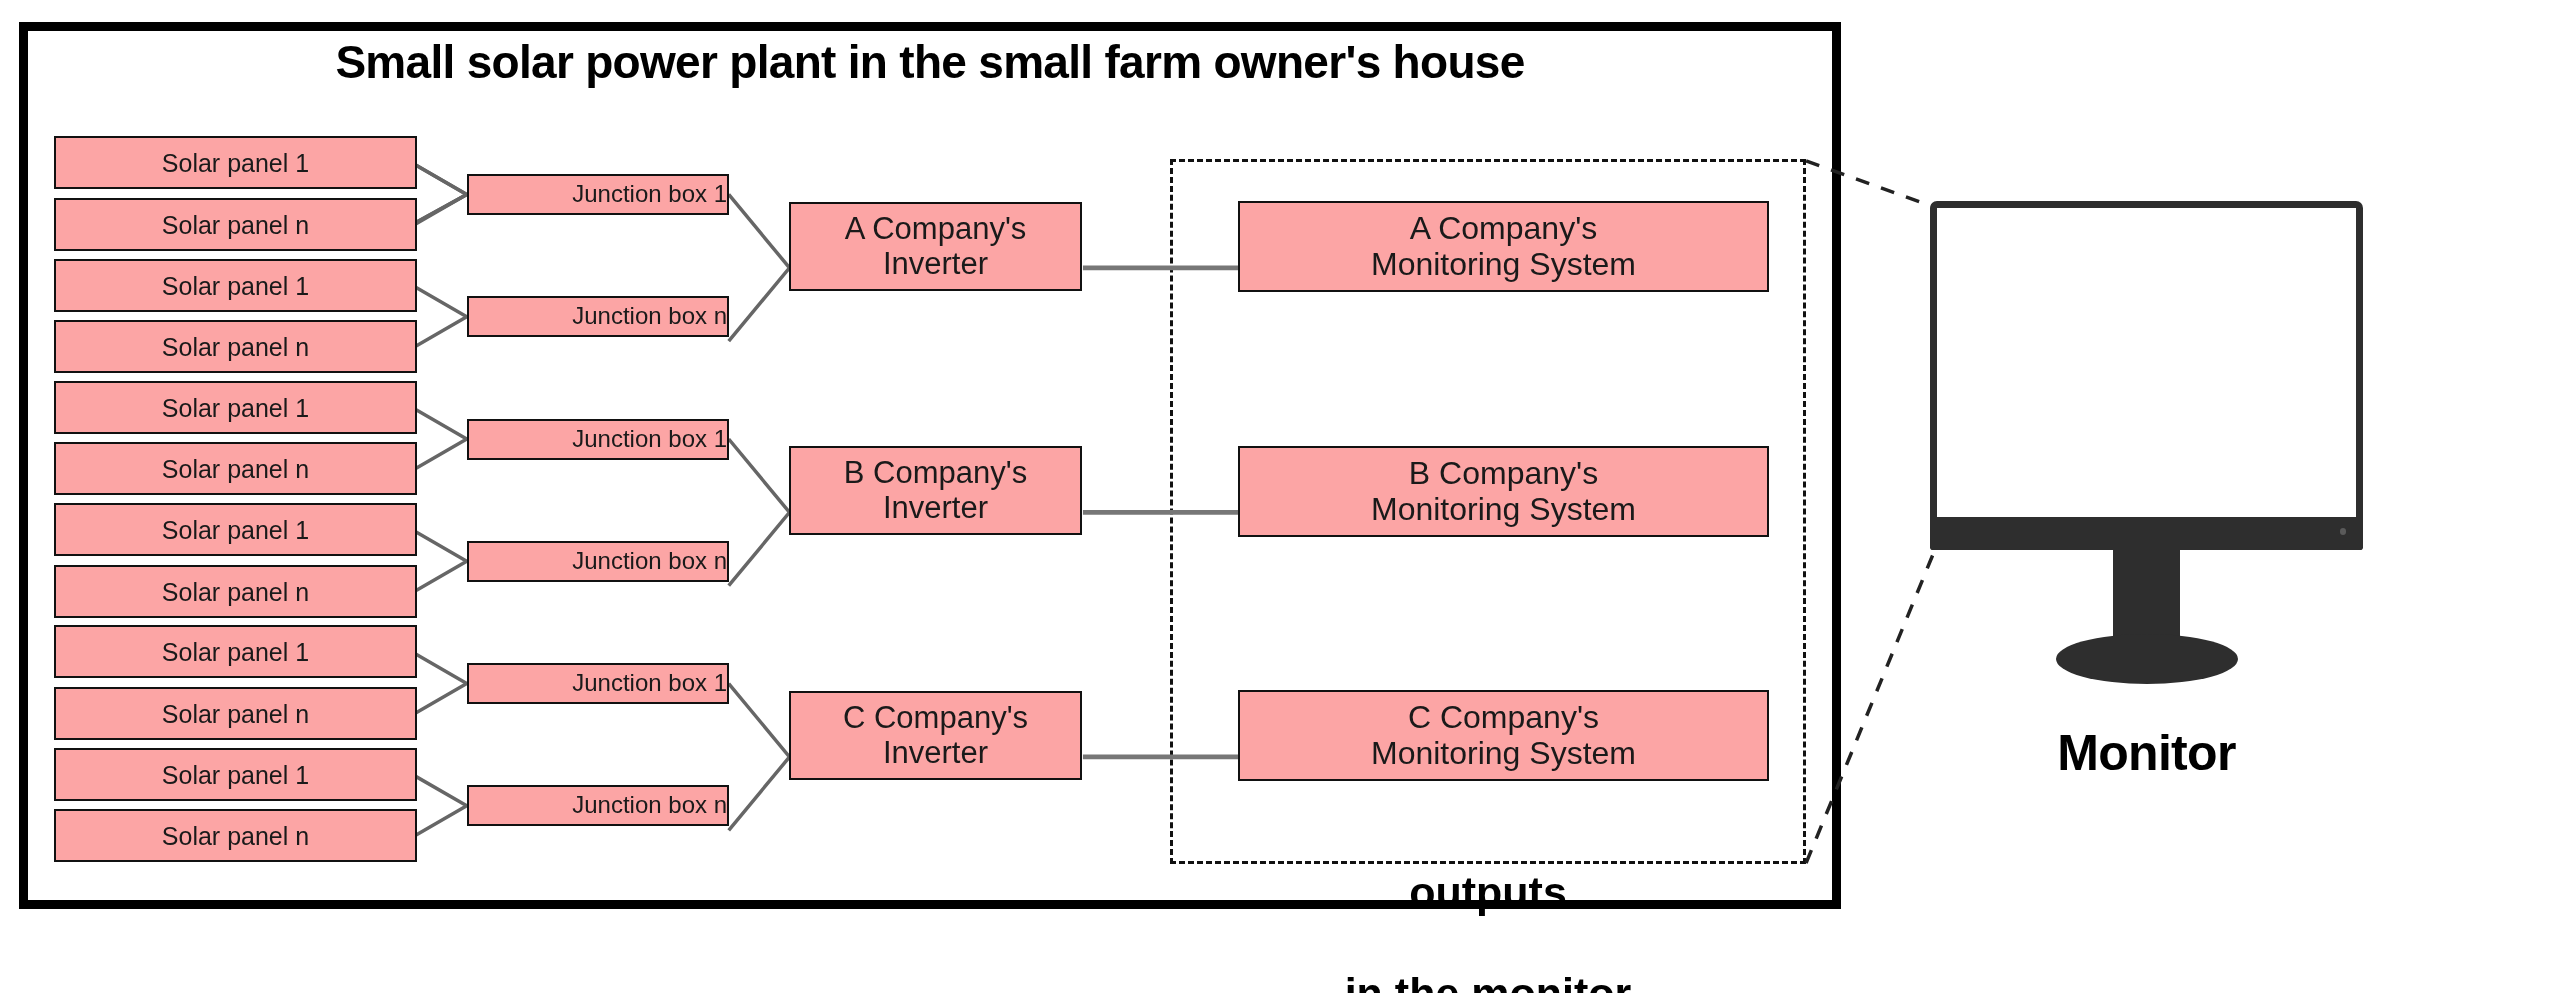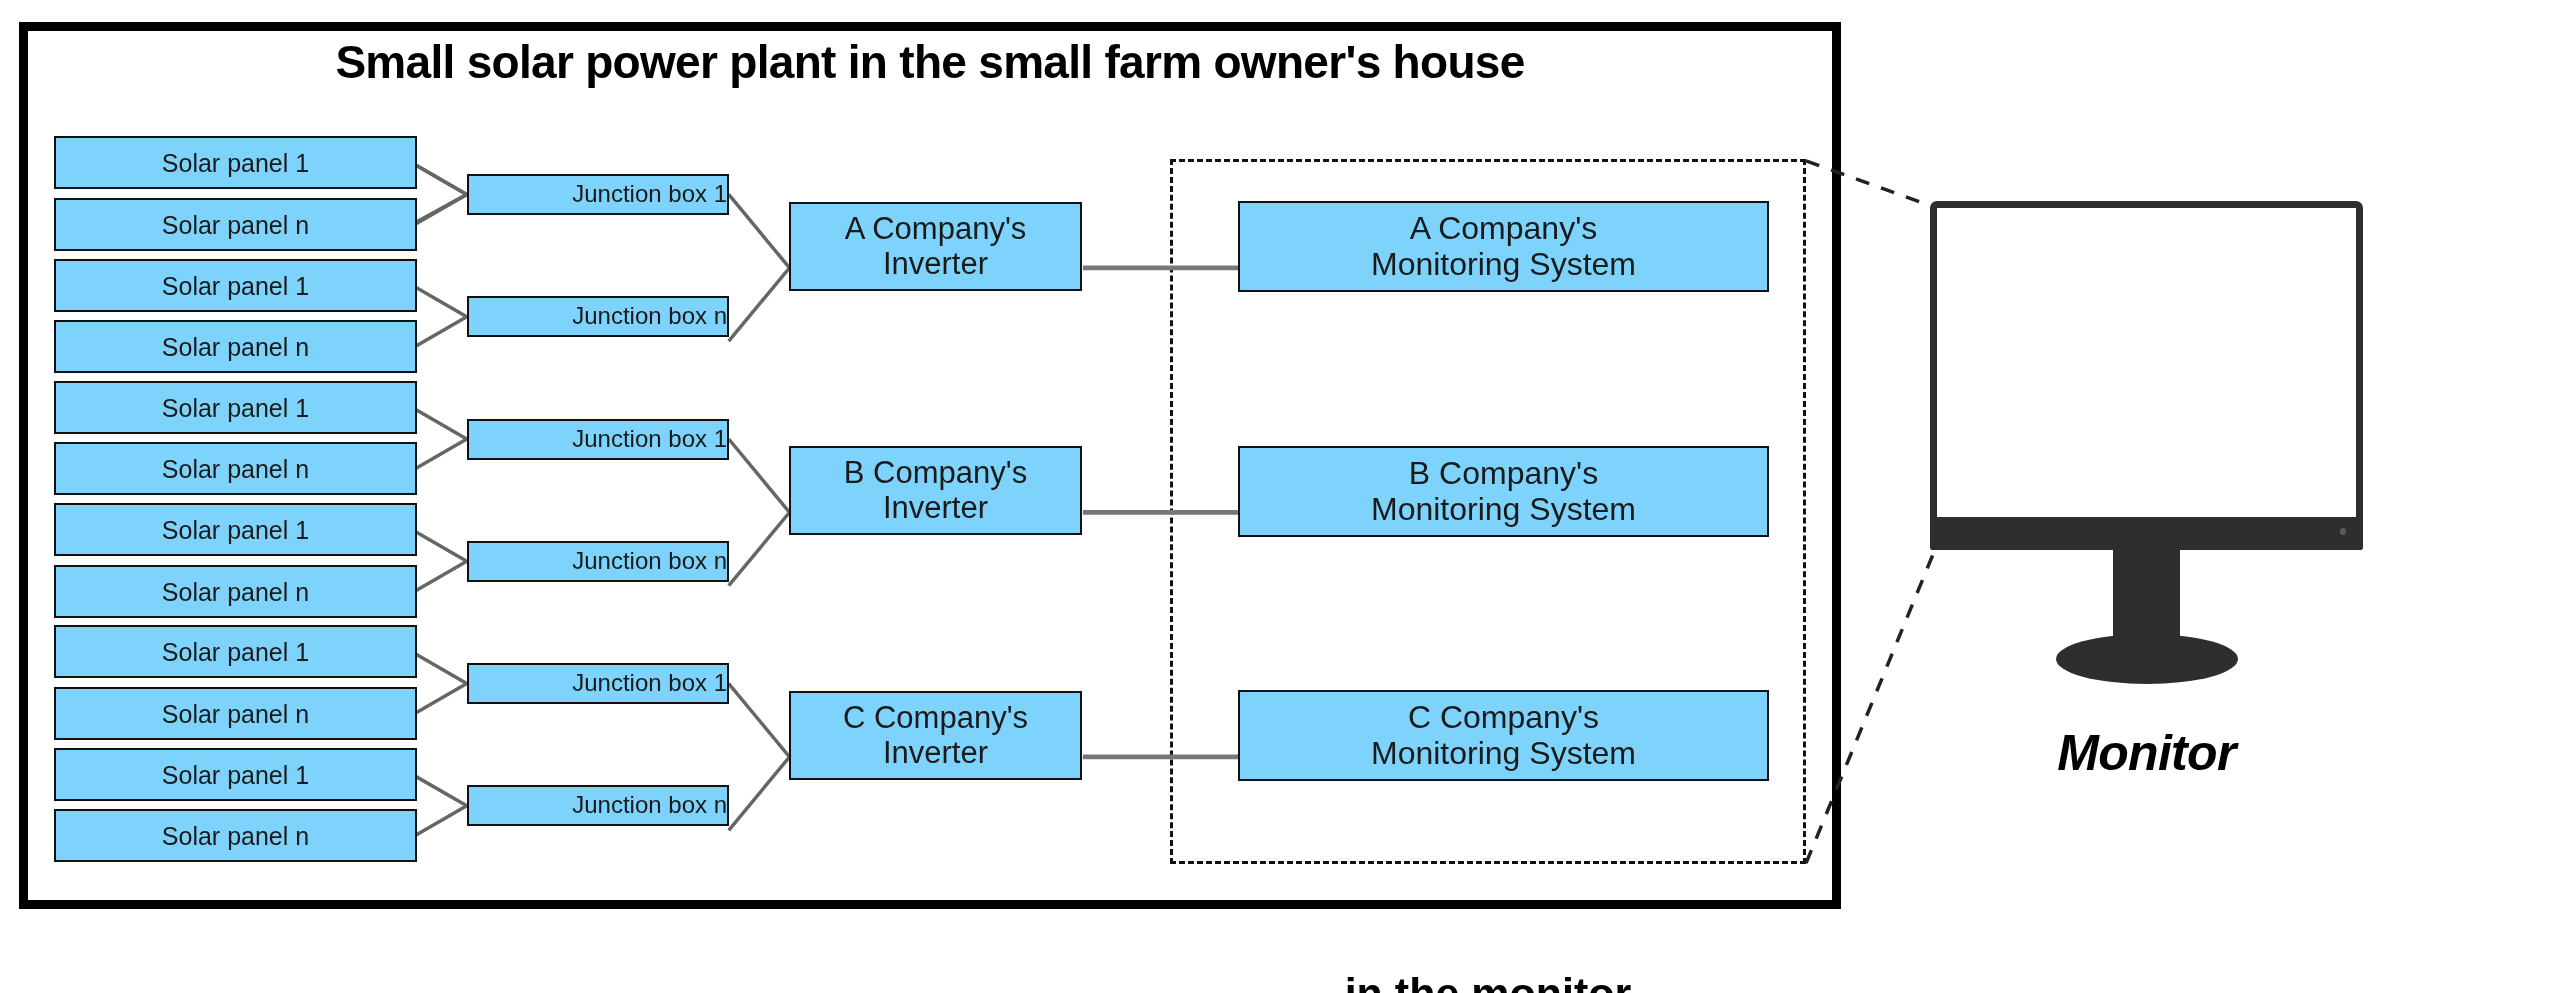--- a/index.html
+++ b/index.html
@@ -11,21 +11,21 @@
 
   
   .house-frame{position:absolute;left:19px;top:22.4px;width:1822px;height:887px;
                border:9px solid #000;box-sizing:border-box;background:#fff;}
 
   .house-title{position:absolute;left:19px;top:35px;width:1822px;
                text-align:center;font-size:46px;font-weight:bold;color:#000;
                letter-spacing:-0.7px;white-space:nowrap;}
 
   
-  .node{position:absolute;box-sizing:border-box;border:2.8px solid #111;background:#7dd3fc;
+  .node{position:absolute;box-sizing:border-box;border:2.8px solid #111;background:#fca5a5;
         display:flex;align-items:center;justify-content:center;text-align:center;
         color:#1a1a1a;line-height:1.12;}
 
   .panel{width:363px;height:53px;font-size:25px;border-width:2.8px;}
   .jbox{width:262px;height:41px;font-size:24px;border-width:2.8px;justify-content:flex-end;}
   .inverter{width:293px;height:89px;font-size:31px;border-width:2.8px;}
   .monsys{width:531px;height:91px;font-size:32px;border-width:2.8px;}
 
   .node span{display:block;}
 
@@ -45,21 +45,21 @@
   .monitor-wrap{position:absolute;left:1930px;top:201px;width:433px;height:489px;}
   .mon-bezel{position:absolute;left:0;top:0;width:433px;height:349px;
              background:#2e2e2e;border-radius:7px 7px 2.8px 2.8px;}
   .mon-screen{position:absolute;left:7px;top:7px;width:419px;height:309px;background:#ffffff;}
   .mon-dot{position:absolute;right:17px;bottom:15.4px;width:6.3px;height:6.3px;border-radius:50%;
            background:#5a5a5a;}
   .mon-neck{position:absolute;left:183px;top:349px;width:67px;height:106px;background:#2e2e2e;}
   .mon-base{position:absolute;left:126px;top:433px;width:182px;height:50px;background:#2e2e2e;
             border-radius:50%;}
   .monitor-caption{position:absolute;left:1874px;top:724px;width:545px;text-align:center;
-                   font-size:50px;font-weight:bold;color:#000;letter-spacing:-0.7px;font-style:italic;}
+                   font-size:50px;font-weight:bold;color:#000;letter-spacing:-0.7px;}
 </style>
 </head>
 <body>
 
 <div class="stage">
 
   <div class="house-frame"></div>
 
   <div class="house-title">Small solar power plant in the small farm owner's house</div>
 
@@ -184,20 +184,21 @@
       <span>Monitoring System</span>
     </div>
   </div>
   <div class="node monsys" style="left:1238px;top:690px;">
     <div>
       <span>C Company's</span>
       <span>Monitoring System</span>
     </div>
   </div>
 
+  <div class="outputs-label">outputs</div>
   <div class="in-monitor-label">in the monitor</div>
 
   <div class="monitor-wrap">
     <div class="mon-bezel">
       <div class="mon-screen"></div>
       <div class="mon-dot"></div>
     </div>
     <div class="mon-neck"></div>
     <div class="mon-base"></div>
   </div>

